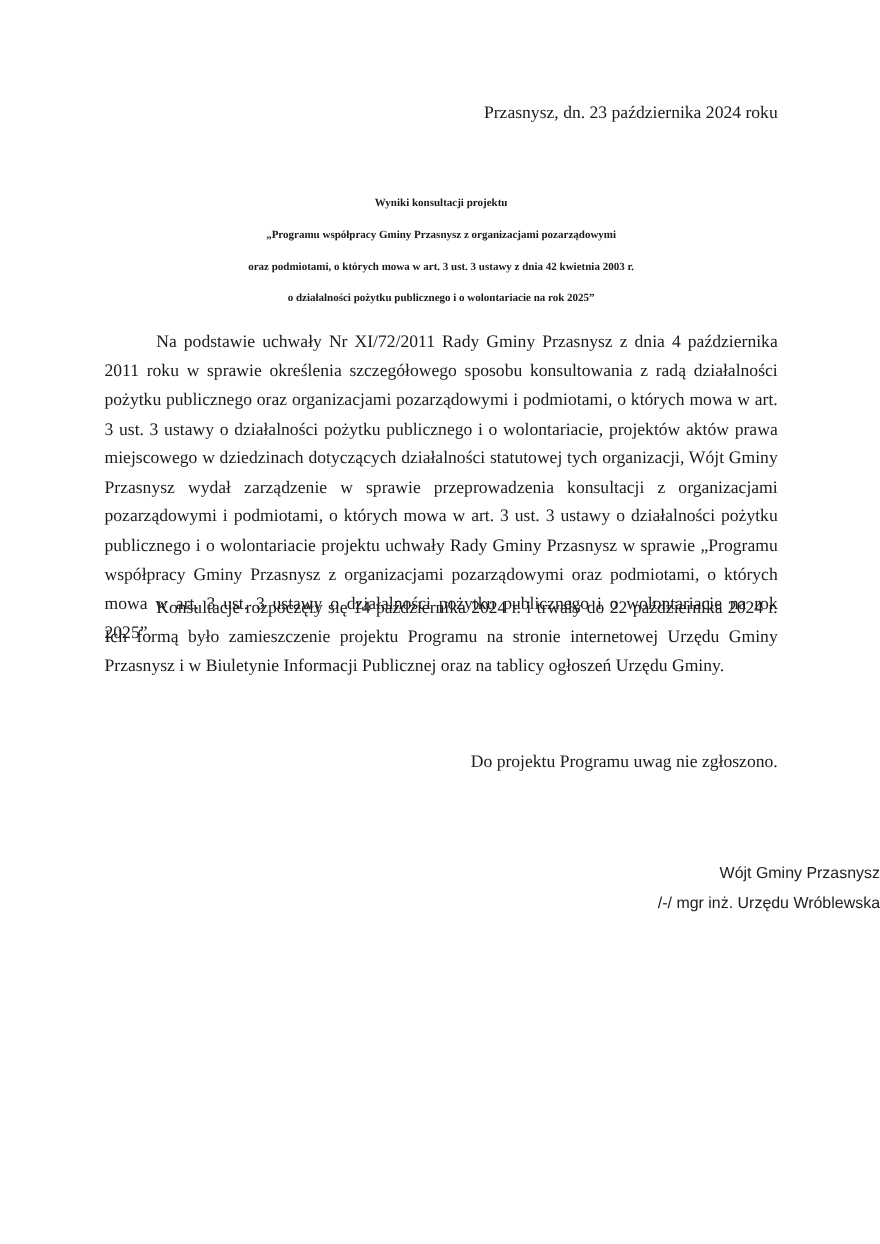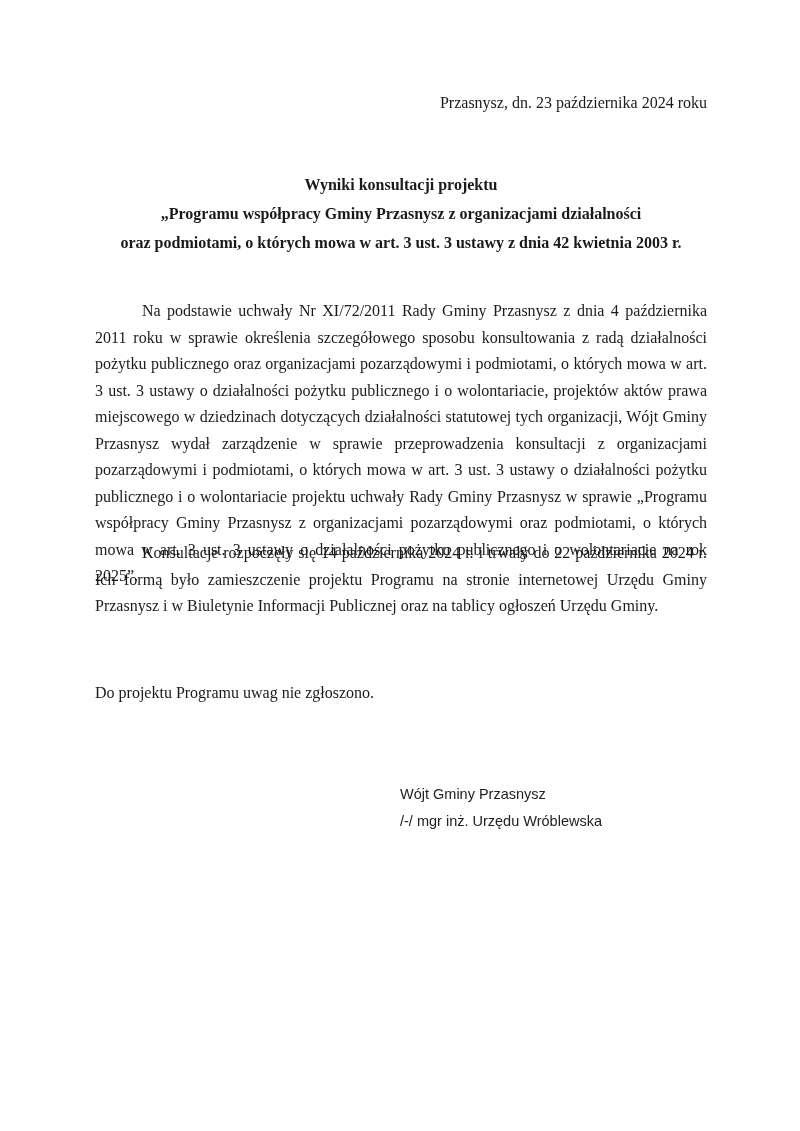--- a/index.html
+++ b/index.html
@@ -27,21 +27,21 @@
     line-height: 18px;
     white-space: nowrap;
   }
   .title-block {
     position: absolute;
     top: 170px;
     left: 95px;
     width: 612px;
     text-align: center;
     font-weight: bold;
-    font-size: 16px;
+    font-size: 10px;
     line-height: 29px;
   }
   .body-para {
     position: absolute;
     left: 95px;
     width: 612px;
     margin: 0;
     font-size: 16px;
     line-height: 26.5px;
     text-align: justify;
@@ -51,45 +51,46 @@
   .para1 { top: 298px; }
   .para2 { top: 540px; }
   .closing-para {
     position: absolute;
     top: 680px;
     left: 95px;
     width: 612px;
     margin: 0;
     font-size: 16px;
     line-height: 26.5px;
-    text-align: left;
+    text-align: right;
   }
   .signature-block {
     position: absolute;
     top: 781px;
     left: 400px;
     width: 400px;
-    text-align: left;
+    text-align: right;
     font-family: "Liberation Sans", sans-serif;
     font-size: 14.5px;
     line-height: 27px;
     color: #222222;
   }
 </style>
 </head>
 <body>
 
 <div class="page">
 
   <div class="date-line">Przasnysz, dn. 23 października 2024 roku</div>
 
   <div class="title-block">
     <div class="title-line">Wyniki konsultacji projektu</div>
-    <div class="title-line">„Programu współpracy Gminy Przasnysz z organizacjami działalności</div>
+    <div class="title-line">„Programu współpracy Gminy Przasnysz z organizacjami pozarządowymi</div>
     <div class="title-line">oraz podmiotami, o których mowa w art. 3 ust. 3 ustawy z dnia 42 kwietnia 2003 r.</div>
+    <div class="title-line">o działalności pożytku publicznego i o wolontariacie na rok 2025”</div>
   </div>
 
   <p class="body-para para1">Na podstawie uchwały Nr XI/72/2011 Rady Gminy Przasnysz z dnia 4 października 2011 roku w sprawie określenia szczegółowego sposobu konsultowania z radą działalności pożytku publicznego oraz organizacjami pozarządowymi i podmiotami, o których mowa w art. 3 ust. 3 ustawy o działalności pożytku publicznego i o wolontariacie, projektów aktów prawa miejscowego w dziedzinach dotyczących działalności statutowej tych organizacji, Wójt Gminy Przasnysz wydał zarządzenie w sprawie przeprowadzenia konsultacji z organizacjami pozarządowymi i podmiotami, o których mowa w art. 3 ust. 3 ustawy o działalności pożytku publicznego i o wolontariacie projektu uchwały Rady Gminy Przasnysz w sprawie „Programu współpracy Gminy Przasnysz z organizacjami pozarządowymi oraz podmiotami, o których mowa w art. 3 ust. 3 ustawy o działalności pożytku publicznego i o wolontariacie na rok 2025”.</p>
 
   <p class="body-para para2">Konsultacje rozpoczęły się 14 października 2024 r. i trwały do 22 października 2024 r. Ich formą było zamieszczenie projektu Programu na stronie internetowej Urzędu Gminy Przasnysz i w Biuletynie Informacji Publicznej oraz na tablicy ogłoszeń Urzędu Gminy.</p>
 
   <p class="closing-para">Do projektu Programu uwag nie zgłoszono.</p>
 
   <div class="signature-block">
     <div>Wójt Gminy Przasnysz</div>

